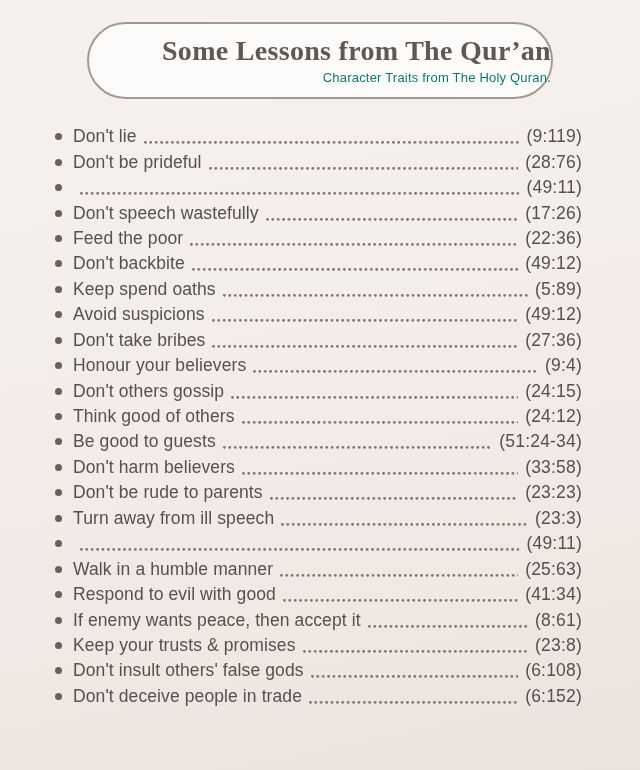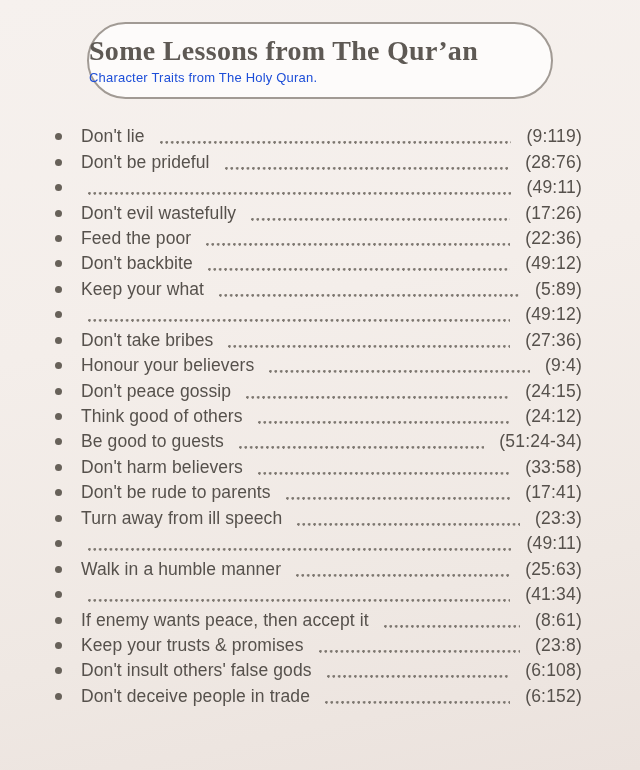--- a/index.html
+++ b/index.html
@@ -16,49 +16,48 @@
   .badge {
     box-sizing: border-box;
     width: 466px;
     height: 77px;
     margin: 22px auto 0 auto;
     background: #fdfbfa;
     border: 2px solid #a19a94;
     border-radius: 42px;
     display: flex;
     flex-direction: column;
-    align-items: flex-start;
+    align-items: flex-end;
     justify-content: center;
   }
   .title {
     font-family: "Liberation Serif", "DejaVu Serif", serif;
     font-weight: 700;
     font-size: 28px;
     line-height: 1.1;
     color: #5e5954;
     letter-spacing: 0.3px;
     white-space: nowrap;
   }
   .subtitle {
     font-size: 13px;
-    color: #1d4ed8;
+    color: #0f766e;
     margin-top: 3px;
     letter-spacing: 0.2px;
     white-space: nowrap;
   }
   .list {
     margin: 25px 58px 0 55px;
   }
   .row {
     display: flex;
     align-items: center;
     height: 25.45px;
     font-size: 17.5px;
     color: #56514c;
-    gap: 8px;
   }
   .bullet {
     flex: none;
     width: 7px;
     height: 7px;
     border-radius: 50%;
     background: #676159;
     margin-right: 11px;
   }
   .label {
@@ -106,48 +105,49 @@
     </div>
 
     <div class="row">
       <span class="bullet"></span>
       <span class="dots"></span>
       <span class="ref">(49:11)</span>
     </div>
 
     <div class="row">
       <span class="bullet"></span>
-      <span class="label">Don't evil wastefully</span>
+      <span class="label">Don't speech wastefully</span>
       <span class="dots"></span>
       <span class="ref">(17:26)</span>
     </div>
 
     <div class="row">
       <span class="bullet"></span>
       <span class="label">Feed the poor</span>
       <span class="dots"></span>
       <span class="ref">(22:36)</span>
     </div>
 
     <div class="row">
       <span class="bullet"></span>
       <span class="label">Don't backbite</span>
       <span class="dots"></span>
       <span class="ref">(49:12)</span>
     </div>
 
     <div class="row">
       <span class="bullet"></span>
-      <span class="label">Keep your what</span>
+      <span class="label">Keep spend oaths</span>
       <span class="dots"></span>
       <span class="ref">(5:89)</span>
     </div>
 
     <div class="row">
       <span class="bullet"></span>
+      <span class="label">Avoid suspicions</span>
       <span class="dots"></span>
       <span class="ref">(49:12)</span>
     </div>
 
     <div class="row">
       <span class="bullet"></span>
       <span class="label">Don't take bribes</span>
       <span class="dots"></span>
       <span class="ref">(27:36)</span>
     </div>
@@ -155,21 +155,21 @@
     <div class="row">
       <span class="bullet"></span>
       <span class="label">Honour your believers</span>
       <span class="dots"></span>
       <span class="ref">(9:4)</span>
     </div>
 
 
     <div class="row">
       <span class="bullet"></span>
-      <span class="label">Don't peace gossip</span>
+      <span class="label">Don't others gossip</span>
       <span class="dots"></span>
       <span class="ref">(24:15)</span>
     </div>
 
     <div class="row">
       <span class="bullet"></span>
       <span class="label">Think good of others</span>
       <span class="dots"></span>
       <span class="ref">(24:12)</span>
     </div>
@@ -185,21 +185,21 @@
       <span class="bullet"></span>
       <span class="label">Don't harm believers</span>
       <span class="dots"></span>
       <span class="ref">(33:58)</span>
     </div>
 
     <div class="row">
       <span class="bullet"></span>
       <span class="label">Don't be rude to parents</span>
       <span class="dots"></span>
-      <span class="ref">(17:41)</span>
+      <span class="ref">(23:23)</span>
     </div>
 
     <div class="row">
       <span class="bullet"></span>
       <span class="label">Turn away from ill speech</span>
       <span class="dots"></span>
       <span class="ref">(23:3)</span>
     </div>
 
     <div class="row">
@@ -210,20 +210,21 @@
 
     <div class="row">
       <span class="bullet"></span>
       <span class="label">Walk in a humble manner</span>
       <span class="dots"></span>
       <span class="ref">(25:63)</span>
     </div>
 
     <div class="row">
       <span class="bullet"></span>
+      <span class="label">Respond to evil with good</span>
       <span class="dots"></span>
       <span class="ref">(41:34)</span>
     </div>
 
     <div class="row">
       <span class="bullet"></span>
       <span class="label">If enemy wants peace, then accept it</span>
       <span class="dots"></span>
       <span class="ref">(8:61)</span>
     </div>

